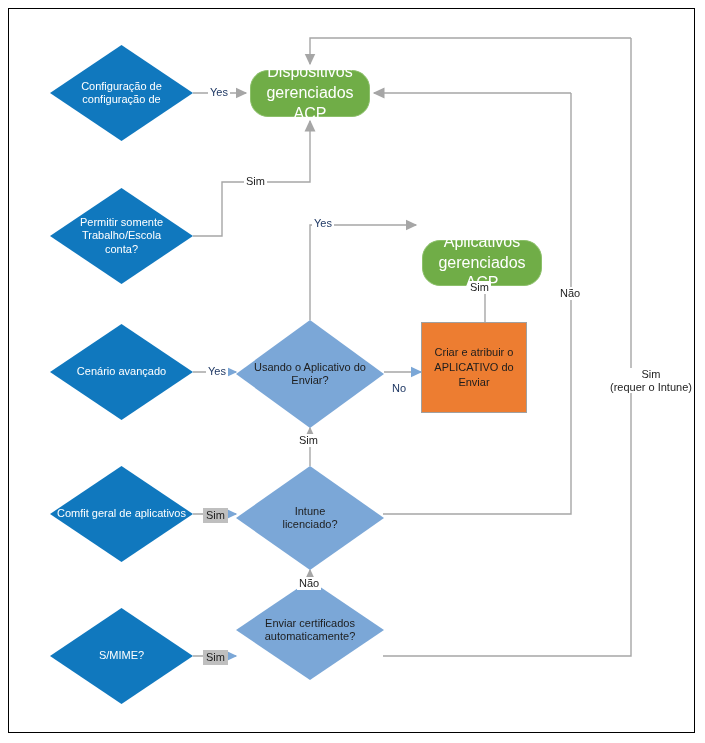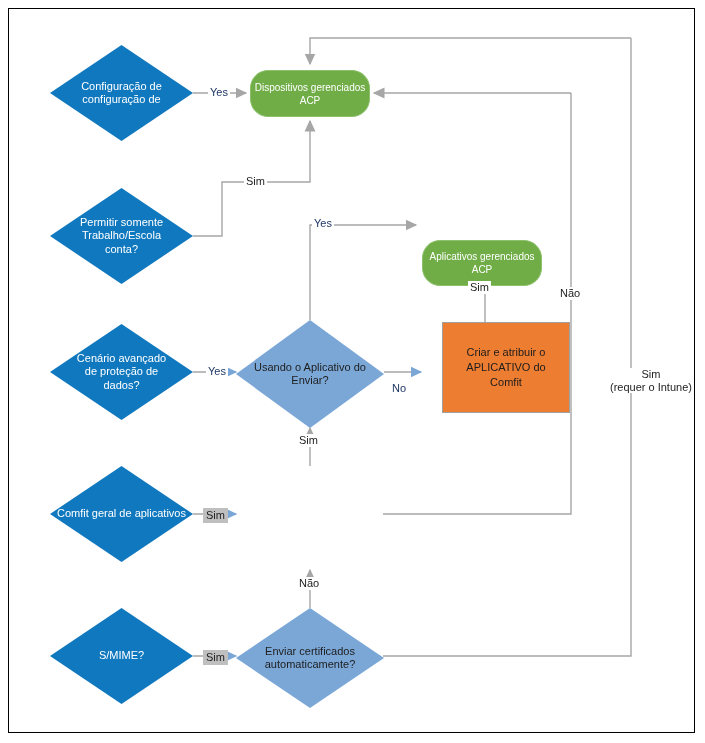--- a/index.html
+++ b/index.html
@@ -12,21 +12,21 @@
 
   
   .diamond{clip-path:polygon(50% 0%,100% 50%,50% 100%,0% 50%);}
   .dk{background:#1078BE;color:#ffffff;}
   .lt{background:#7BA7D7;color:#1d1d1d;}
   .diamond .txt{width:74%;line-height:1.22;}
   .dk .txt{font-size:11px;}
   .lt .txt{font-size:11px;}
 
   
-  .pill{background:#70AD47;border:1px solid #8cc06a;border-radius:18px;color:#ffffff;font-size:10px;line-height:1.3;}
+  .pill{background:#70AD47;border:1px solid #8cc06a;border-radius:18px;color:#ffffff;font-size:16px;line-height:1.3;}
   .pill .txt{width:94%;}
 
   
   .box{background:#ED7D31;border:1px solid #a0a0a0;color:#1d1d1d;font-size:11px;line-height:1.35;}
   .box .txt{width:88%;}
 
   
   .lbl{position:absolute;font-size:11px;color:#1F3864;background:#ffffff;padding:0 2px;white-space:nowrap;line-height:1.15;}
   .lbl.dark{color:#1d1d1d;}
   .lbl.chip{background:#bfbfbf;color:#1d1d1d;padding:1px 3px;}
@@ -90,21 +90,20 @@
   <div class="node diamond dk" style="left:50px;top:45px;width:143px;height:96px;">
     <div class="txt">
       <div>Configuração de</div>
       <div>configuração de</div>
     </div>
   </div>
 
   <div class="node diamond dk" style="left:50px;top:324px;width:143px;height:96px;">
     <div class="txt">
       <div>Cenário avançado</div>
-      <div>de proteção de dados?</div>
     </div>
   </div>
 
   <div class="node diamond dk" style="left:50px;top:466px;width:143px;height:96px;">
     <div class="txt" style="width:92%;">
       <div>Comfit geral de aplicativos</div>
     </div>
   </div>
 
   <div class="node diamond dk" style="left:50px;top:608px;width:143px;height:96px;">
@@ -126,29 +125,35 @@
       <div>ACP</div>
     </div>
   </div>
 
   <div class="node diamond lt" style="left:236px;top:320px;width:148px;height:108px;">
     <div class="txt" style="width:96%;">
       <div>Usando o Aplicativo do Enviar?</div>
     </div>
   </div>
 
-  <div class="node box" style="left:442px;top:322px;width:128px;height:91px;align-items:center;">
+  <div class="node box" style="left:421px;top:322px;width:106px;height:91px;align-items:center;">
     <div class="txt">
       <div>Criar e atribuir o</div>
-      <div>APLICATIVO do Comfit</div>
+      <div>APLICATIVO do Enviar</div>
     </div>
   </div>
 
+  <div class="node diamond lt" style="left:236px;top:466px;width:148px;height:104px;">
+    <div class="txt">
+      <div>Intune</div>
+      <div>licenciado?</div>
+    </div>
+  </div>
 
-  <div class="node diamond lt" style="left:236px;top:608px;width:148px;height:100px;justify-content:center;">
+  <div class="node diamond lt" style="left:236px;top:580px;width:148px;height:100px;justify-content:center;">
     <div class="txt" style="width:84%;">
       <div>Enviar certificados</div>
       <div>automaticamente?</div>
     </div>
   </div>
 
   <div class="lbl" style="left:208px;top:86px;">Yes</div>
 
   <div class="lbl dark" style="left:244px;top:175px;">Sim</div>
 

